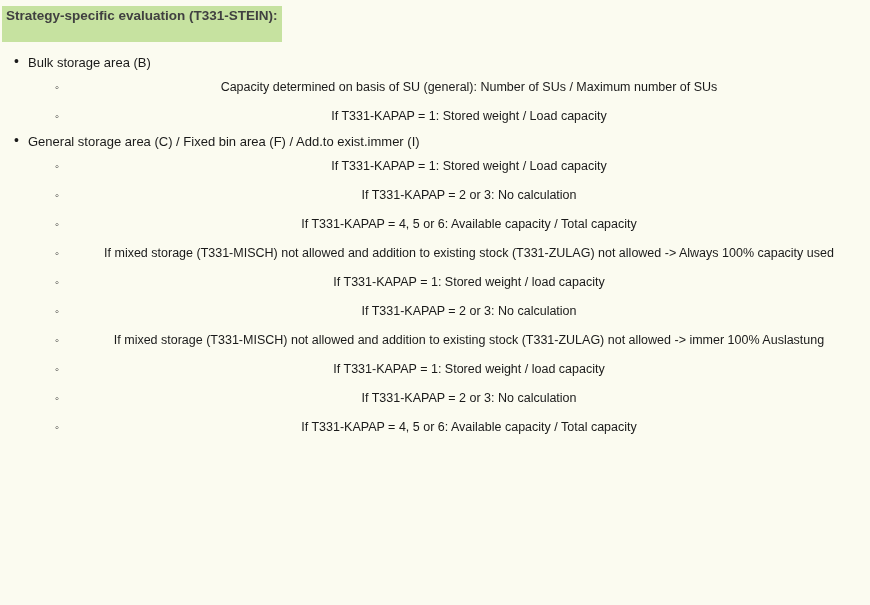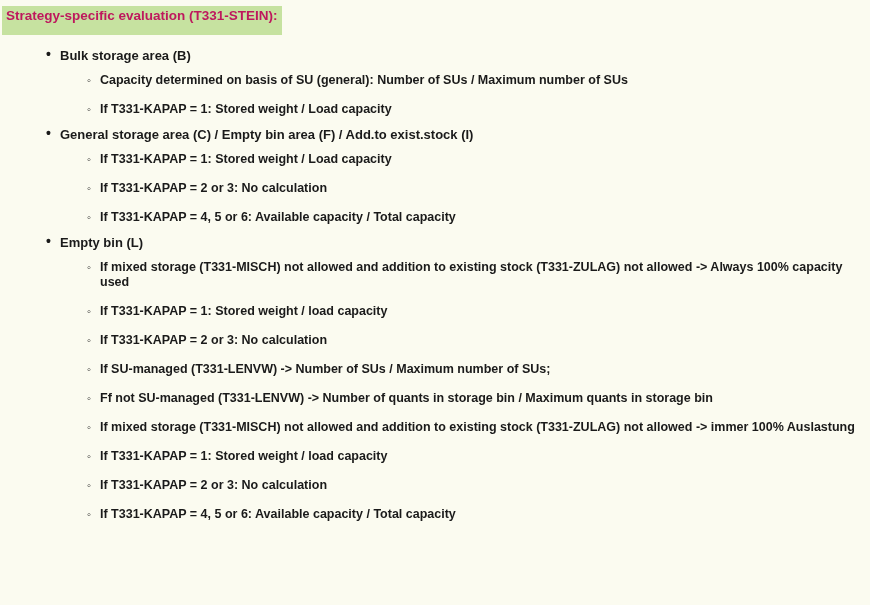--- a/index.html
+++ b/index.html
@@ -20,36 +20,35 @@
     height: 605px;
     box-sizing: border-box;
     padding: 4px 0 0 0;
   }
   .title-wrap {
     padding: 2px 0 0 2px;
   }
   .title {
     display: inline-block;
     background: #c6e2a0;
-    color: #be185d;
+    color: #404040;
     font-size: 13.5px;
     font-weight: bold;
     line-height: 16px;
-    padding: 2px 4px 11px 4px;
+    padding: 2px 4px 18px 4px;
   }
   ul.level1 {
     list-style: none;
     margin: 10px 0 0 0;
     padding: 0;
   }
   ul.level1 > li.l1 {
     position: relative;
-    padding-left: 60px;
+    padding-left: 28px;
     margin: 0 0 0 0;
-    font-weight: bold;
   }
   ul.level1 > li.l1 > .l1text {
     position: relative;
     font-size: 13px;
     line-height: 15px;
     padding: 3px 0 3px 0;
     color: #1a1a1a;
   }
   ul.level1 > li.l1 > .l1text::before {
     content: "\2022";
@@ -69,20 +68,21 @@
     position: relative;
     padding-left: 40px;
     font-size: 12.5px;
     line-height: 15px;
     color: #1a1a1a;
   }
   ul.level2 > li.l2 > .l2text {
     position: relative;
     display: block;
     padding: 7px 0 7px 0;
+    text-align: center;
   }
   ul.level2 > li.l2 > .l2text::before {
     content: "\25E6";
     position: absolute;
     left: -13px;
     top: 7px;
     font-size: 11px;
     line-height: 15px;
     color: #1a1a1a;
   }
@@ -104,58 +104,49 @@
         <li class="l2">
             <span class="l2text">Capacity determined on basis of SU (general): Number of SUs / Maximum number of SUs</span>
           </li>
         <li class="l2">
             <span class="l2text">If T331-KAPAP = 1: Stored weight / Load capacity</span>
           </li>
       </ul>
     </li>
 
     <li class="l1">
-      <div class="l1text">General storage area (C) / Empty bin area (F) / Add.to exist.stock (I)</div>
+      <div class="l1text">General storage area (C) / Fixed bin area (F) / Add.to exist.immer (I)</div>
       <ul class="level2">
         <li class="l2">
             <span class="l2text">If T331-KAPAP = 1: Stored weight / Load capacity</span>
           </li>
         <li class="l2">
             <span class="l2text">If T331-KAPAP = 2 or 3: No calculation</span>
           </li>
         <li class="l2">
             <span class="l2text">If T331-KAPAP = 4, 5 or 6: Available capacity / Total capacity</span>
           </li>
       </ul>
     </li>
 
     <li class="l1">
-      <div class="l1text">Empty bin (L)</div>
       <ul class="level2">
         <li class="l2">
             <span class="l2text">If mixed storage (T331-MISCH) not allowed and addition to existing stock (T331-ZULAG) not allowed -&gt; Always 100% capacity used</span>
           </li>
         <li class="l2">
             <span class="l2text">If T331-KAPAP = 1: Stored weight / load capacity</span>
           </li>
         <li class="l2">
             <span class="l2text">If T331-KAPAP = 2 or 3: No calculation</span>
           </li>
       </ul>
     </li>
 
     <li class="l1">
-      <ul class="level2">
-        <li class="l2">
-            <span class="l2text">If SU-managed (T331-LENVW) -&gt; Number of SUs / Maximum number of SUs;</span>
-          </li>
-        <li class="l2">
-            <span class="l2text">Ff not SU-managed (T331-LENVW) -&gt; Number of quants in storage bin / Maximum quants in storage bin</span>
-          </li>
-      </ul>
     </li>
 
     <li class="l1">
       <ul class="level2">
         <li class="l2">
             <span class="l2text">If mixed storage (T331-MISCH) not allowed and addition to existing stock (T331-ZULAG) not allowed -&gt; immer 100% Auslastung</span>
           </li>
         <li class="l2">
             <span class="l2text">If T331-KAPAP = 1: Stored weight / load capacity</span>
           </li>

